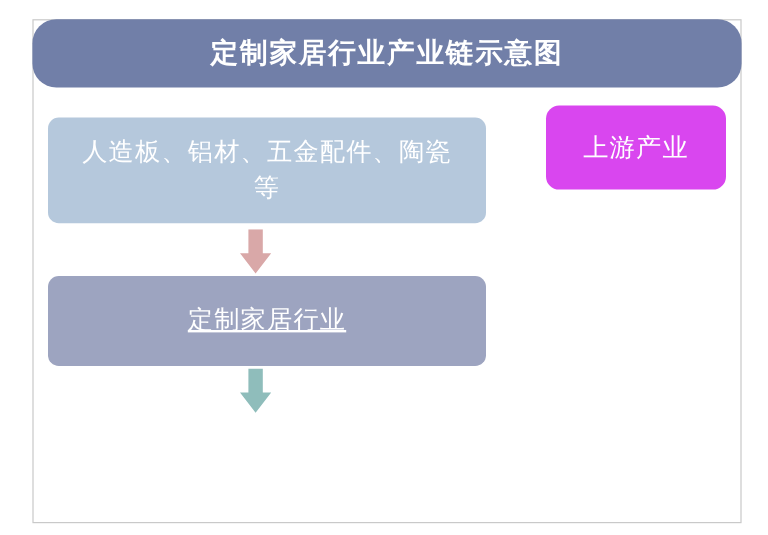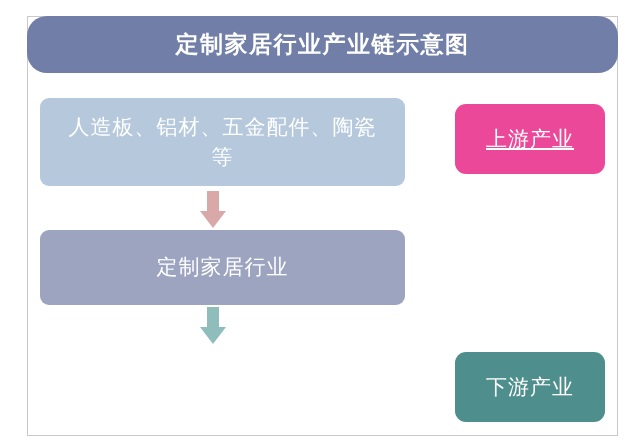--- a/index.html
+++ b/index.html
@@ -75,20 +75,21 @@
   }
   #box-upstream {
     top: 98px;
     height: 88px;
     background: #b5c8dc;
   }
   #box-core {
     top: 230px;
     height: 75px;
     background: #9da4c0;
+    text-decoration: underline;
   }
   #box-downstream {
     top: 350px;
     height: 75px;
     background: #7e9abf;
   }
 
   
   .arrow {
     position: absolute;
@@ -109,23 +110,22 @@
     box-sizing: border-box;
     display: flex;
     align-items: center;
     justify-content: center;
     color: #ffffff;
     font-size: 21px;
     letter-spacing: 1px;
     white-space: nowrap;
   }
   #badge-upstream {
-    top: 104px;
-    background: #ec4899;
-    text-decoration: underline;
+    top: 88px;
+    background: #d946ef;
   }
   #badge-downstream {
     top: 352px;
     background: #4e8e8c;
   }
 </style>
 </head>
 <body>
 
 <div id="canvas">
@@ -154,17 +154,14 @@
     <svg width="28" height="38" viewBox="0 0 28 38" xmlns="http://www.w3.org/2000/svg">
       <polygon points="8,0 20,0 20,20 27,20 14,37 1,20 8,20" fill="#8FBDBB"></polygon>
     </svg>
   </div>
 
 
   <div class="badge" id="badge-upstream">
     <span>上游产业</span>
   </div>
 
-  <div class="badge" id="badge-downstream">
-    <span>下游产业</span>
-  </div>
 
 </div>
 
 </body></html>

